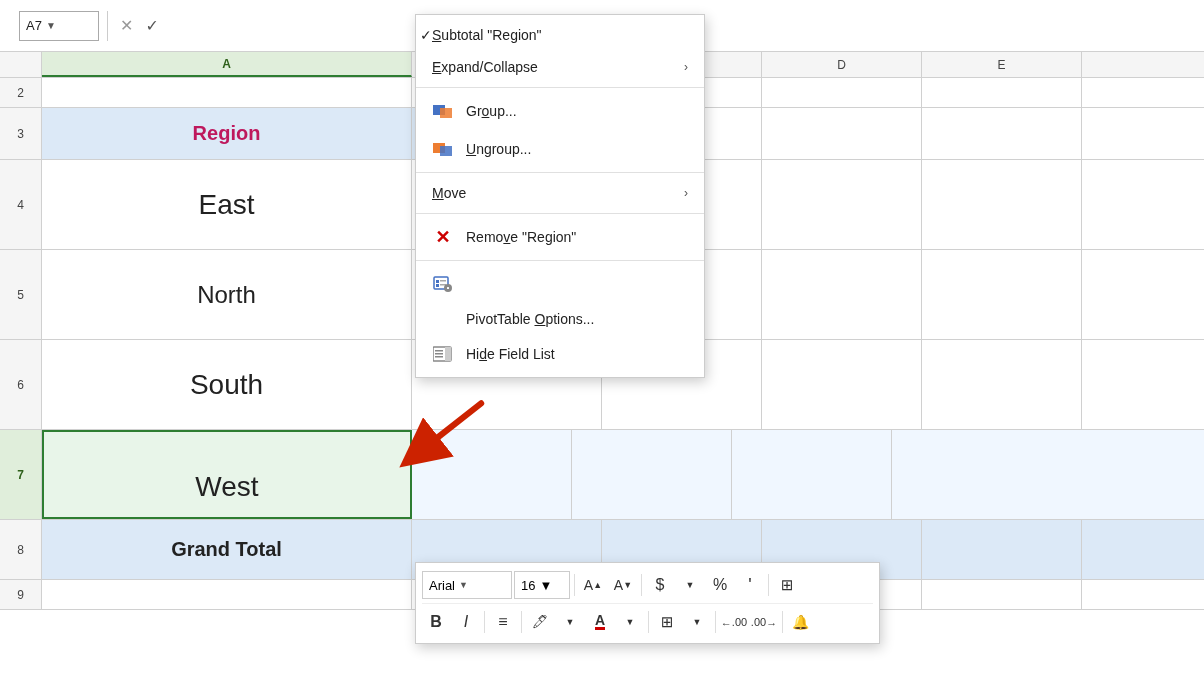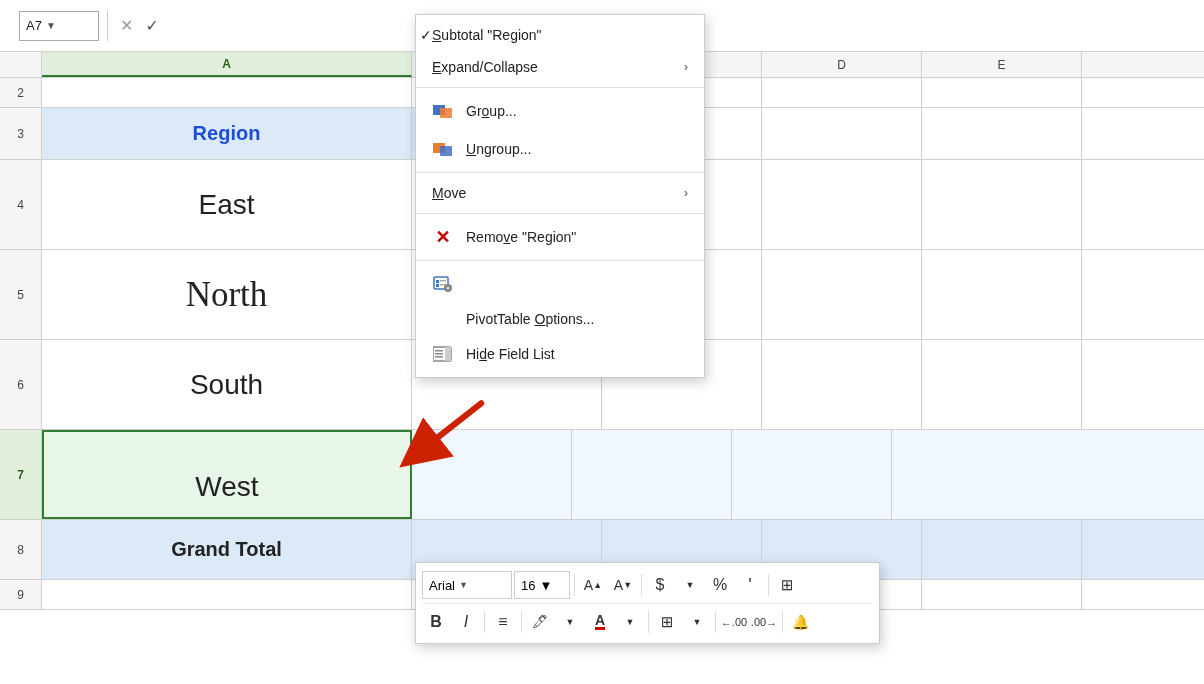--- a/index.html
+++ b/index.html
@@ -134,21 +134,21 @@
     .cell-e { width: 160px; min-width: 160px; }
 
     
     .header-row {
       height: 52px;
     }
     .header-cell-a {
       background: #dce9f7;
       font-size: 20px;
       font-weight: bold;
-      color: #1d4ed8;
+      color: #be185d;
     }
     .header-cell-b {
       background: #dce9f7;
       font-size: 18px;
       font-weight: 600;
       color: #222;
     }
 
     
     .region-row {
@@ -408,21 +408,21 @@
       </div>
       <div class="grid-cell cell-b"></div>
       <div class="grid-cell cell-c"></div>
       <div class="grid-cell cell-d"></div>
       <div class="grid-cell cell-e"></div>
     </div>
 
     <div class="grid-row region-row">
       <div class="row-num">5</div>
       <div class="grid-cell cell-a">
-        <span style="font-size:35px;font-family:Liberation Serif, serif;">North</span>
+        <span style="font-size:24px;">North</span>
       </div>
       <div class="grid-cell cell-b"></div>
       <div class="grid-cell cell-c"></div>
       <div class="grid-cell cell-d"></div>
       <div class="grid-cell cell-e"></div>
     </div>
 
     <div class="grid-row region-row">
       <div class="row-num">6</div>
       <div class="grid-cell cell-a">

